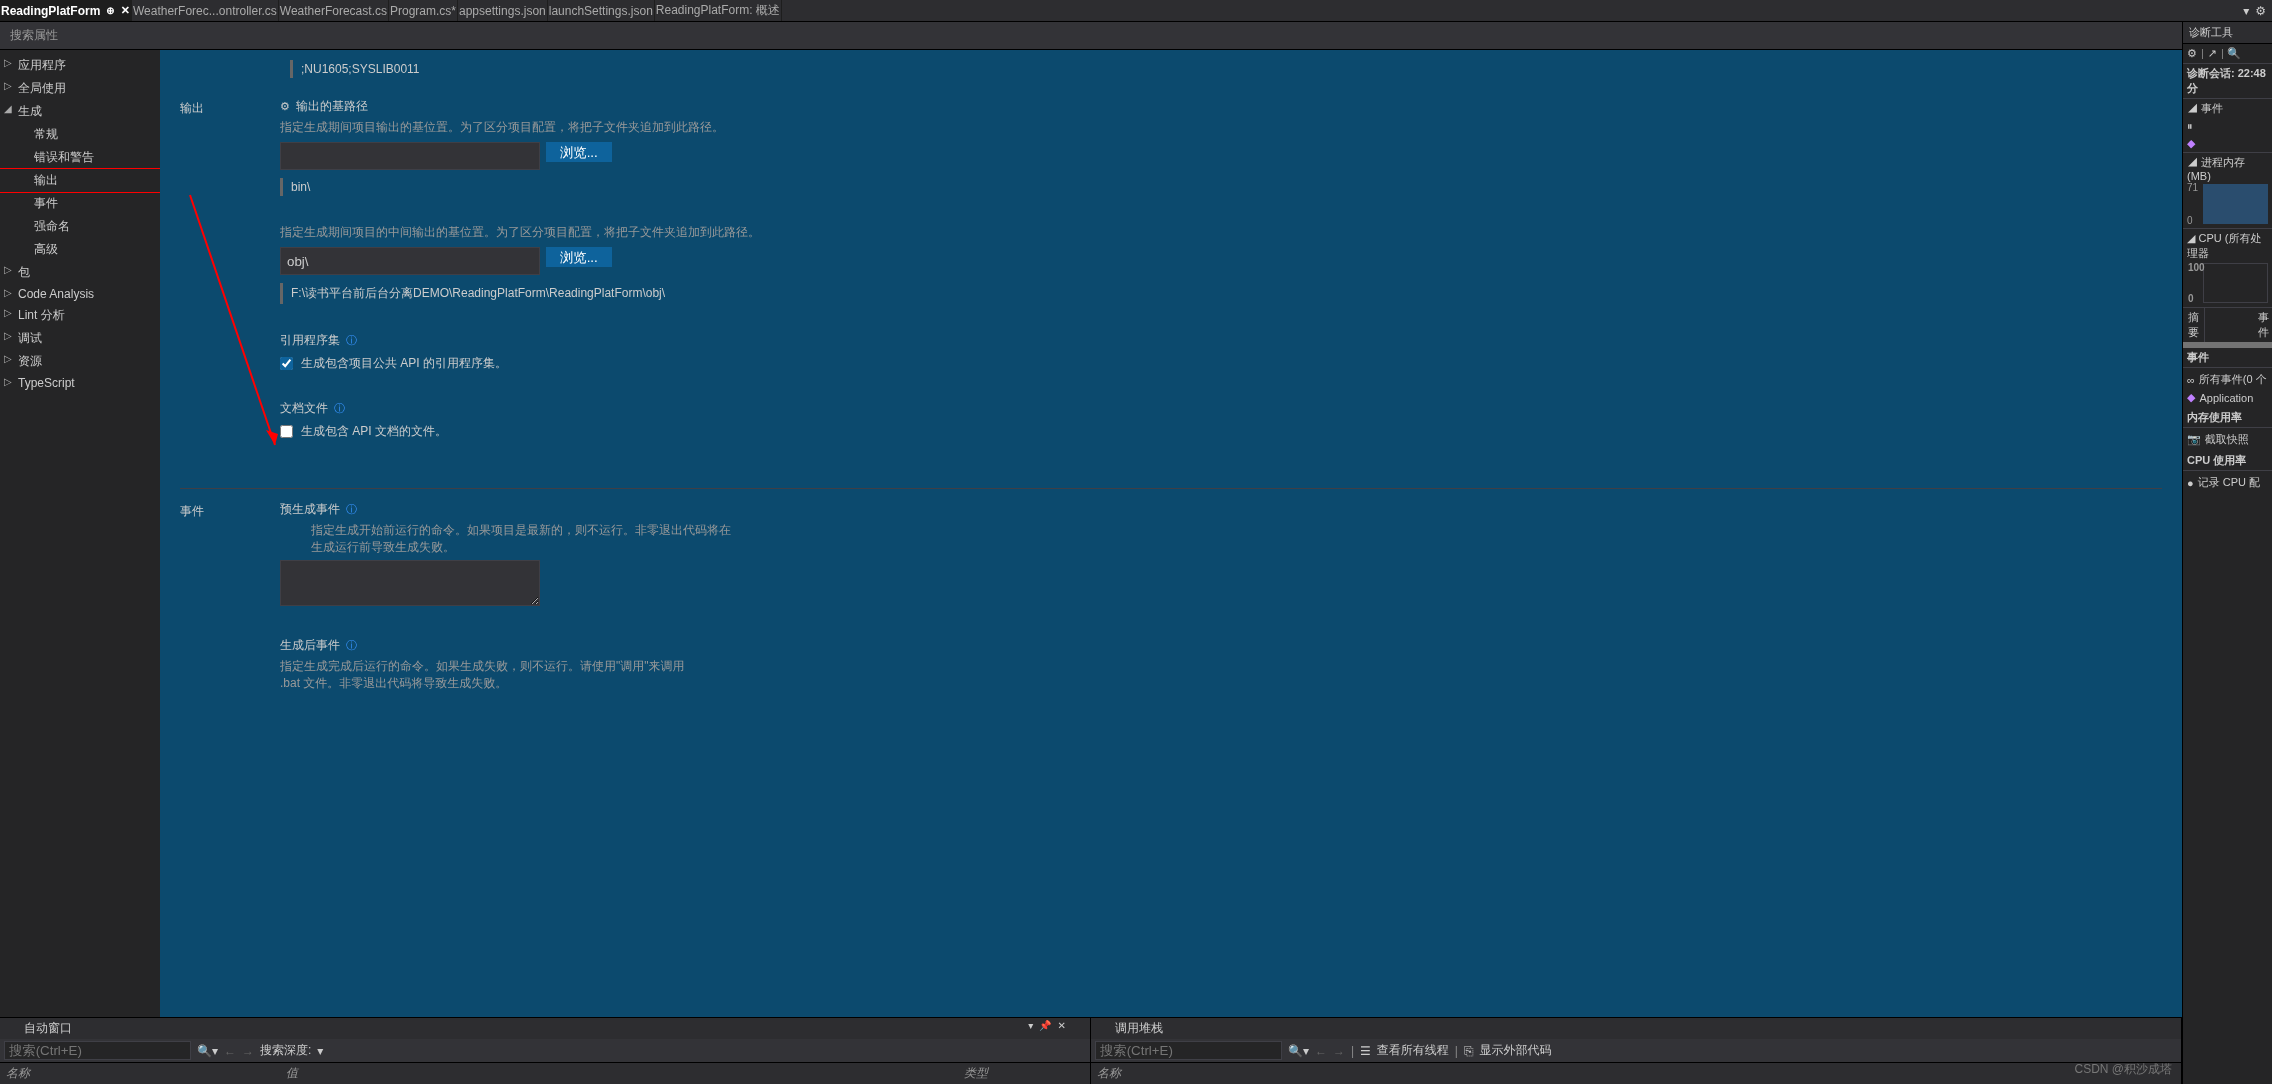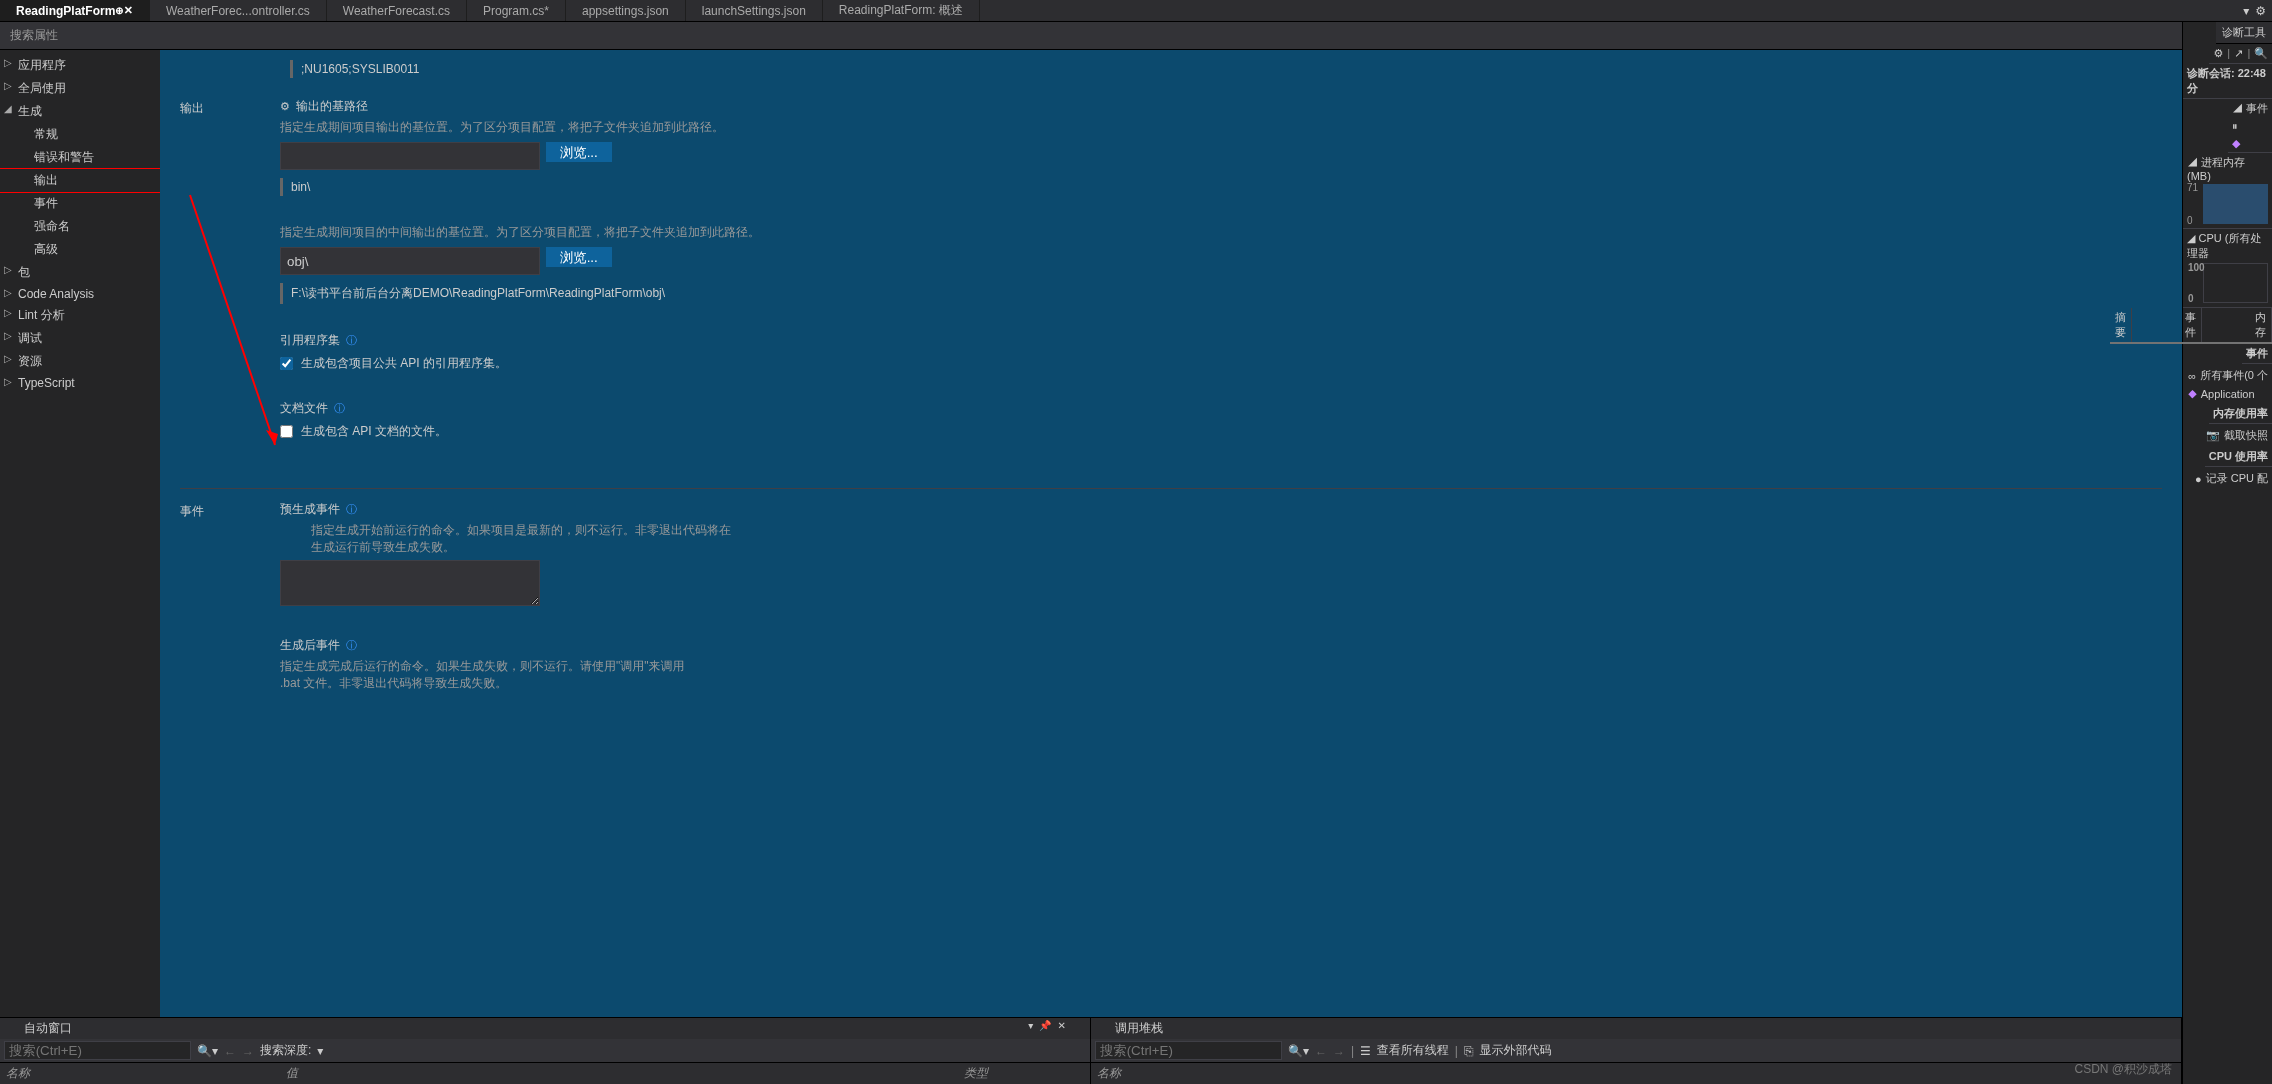--- a/index.html
+++ b/index.html
@@ -1,20 +1,20 @@
 <!DOCTYPE html>
 <html><head>
 <meta charset="utf-8">
 <style>
 * { margin: 0; padding: 0; box-sizing: border-box; font-family: "Microsoft YaHei", "Segoe UI", sans-serif; }
 body { background: #1e1e1e; color: #ccc; font-size: 12px; overflow: hidden; width: 2272px; height: 1084px; }
 
 
 .tabs-bar { display: flex; background: #2d2d30; height: 22px; align-items: stretch; border-bottom: 1px solid #000; }
-.tab { padding: 3px 16px; color: #aaa; display: flex; align-items: center; border-right: 1px solid #1e1e1e; cursor: pointer; }
+.tab { padding: 3px 1px; color: #aaa; display: flex; align-items: center; gap: 6px; border-right: 1px solid #1e1e1e; cursor: pointer; }
 .tab.active { background: #1e1e1e; color: #fff; font-weight: bold; }
 .tab .pin { font-size: 10px; }
 .tab .x { font-size: 11px; }
 .tabs-right { margin-left: auto; display: flex; align-items: center; padding: 0 6px; gap: 6px; }
 
 
 .layout { display: flex; height: calc(100% - 22px); }
 
 .left-pane { flex: 1; display: flex; flex-direction: column; min-width: 0; }
 
@@ -41,31 +41,31 @@
 .field-row { display: flex; gap: 6px; margin-top: 6px; }
 .text-input { background: #333337; border: 1px solid #3f3f46; color: #ccc; padding: 2px 6px; width: 260px; height: 28px; }
 .btn { background: #0e639c; color: #fff; border: none; padding: 2px 14px; cursor: pointer; height: 20px; }
 .path-display { border-left: 3px solid #666; padding: 2px 8px; color: #ccc; margin-top: 8px; display: inline-block; }
 .checkbox-row { display: flex; align-items: center; gap: 8px; margin-top: 6px; }
 .checkbox-row input { width: 13px; height: 13px; accent-color: #0e639c; }
 .help-icon { color: #3794ff; font-size: 11px; }
 hr.divider { border: none; border-top: 1px solid #3f3f46; margin: 12px 0; }
 
 
-.right-pane { width: 90px; background: #252526; border-left: 1px solid #000; display: flex; flex-direction: column; font-size: 11px; align-items: flex-end; }
+.right-pane { width: 90px; background: #252526; border-left: 1px solid #000; display: flex; flex-direction: column; font-size: 11px; }
 .diag-title { background: #2d2d30; padding: 3px 6px; color: #ccc; border-bottom: 1px solid #000; }
 .diag-toolbar { display: flex; gap: 4px; padding: 3px 4px; border-bottom: 1px solid #3f3f46; }
 .diag-toolbar span { cursor: pointer; }
 .diag-section { padding: 2px 4px; border-bottom: 1px solid #3f3f46; }
 .diag-section-header { color: #ccc; }
 .diag-chart { background: #2a4d6e; height: 40px; margin: 2px 0; position: relative; }
 .diag-chart .ylabel { position: absolute; left: -16px; font-size: 10px; color: #999; }
 .diag-chart .y0 { bottom: -2px; }
 .diag-chart .y1 { top: -2px; }
-.diag-tabs { display: flex; border-bottom: 2px solid #737373; gap: 48px; }
+.diag-tabs { display: flex; border-bottom: 6px solid #737373; gap: 48px; }
 .diag-tab { padding: 2px 5px; color: #ccc; border-right: 1px solid #3f3f46; cursor: pointer; font-size: 11px; }
 .diag-list { padding: 2px 4px; }
 .diag-list-item { padding: 2px 0; display: flex; gap: 4px; align-items: center; }
 
 
 .bottom-panels { position: absolute; bottom: 0; left: 0; right: 90px; background: #252526; border-top: 1px solid #000; }
 .bottom-split { display: flex; }
 .bottom-panel { flex: 1; border-right: 1px solid #000; }
 .panel-header { display: flex; justify-content: space-between; padding: 2px 24px; background: #2d2d30; color: #ccc; }
 .panel-header .tools { display: flex; gap: 6px; font-size: 10px; }

